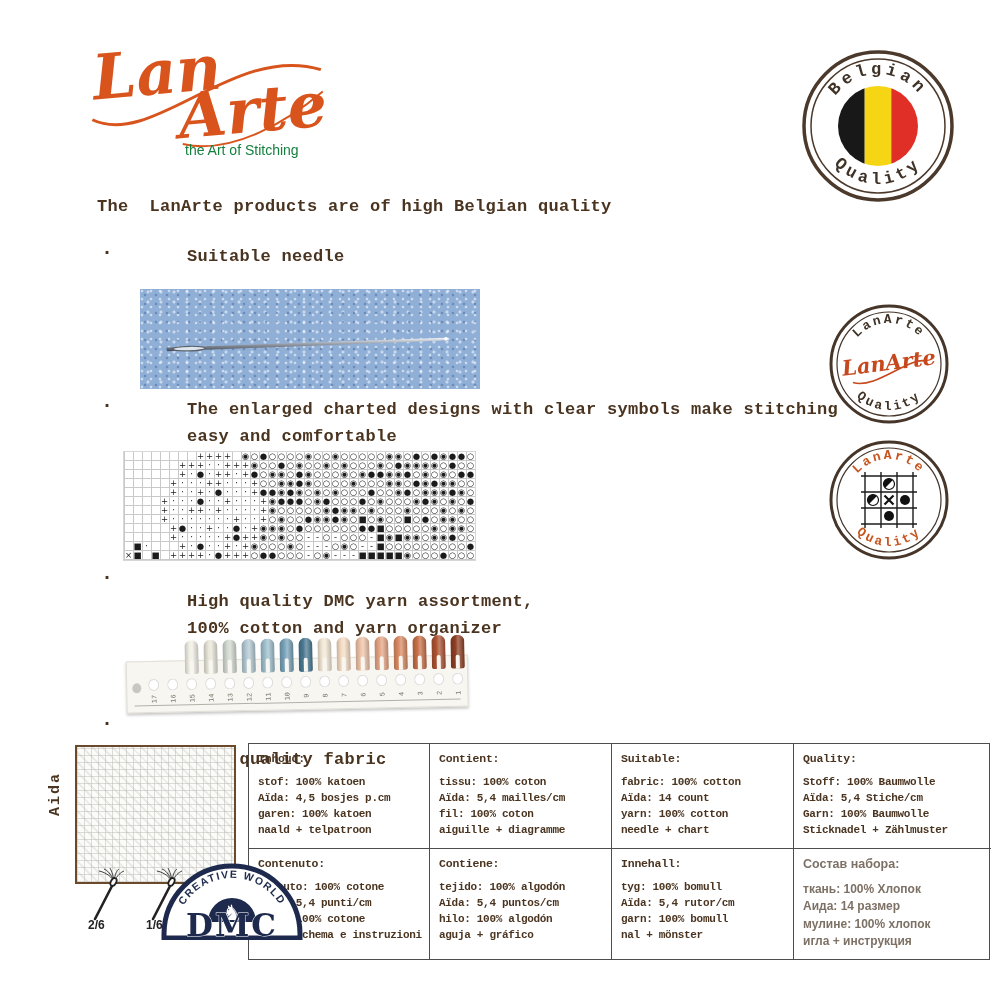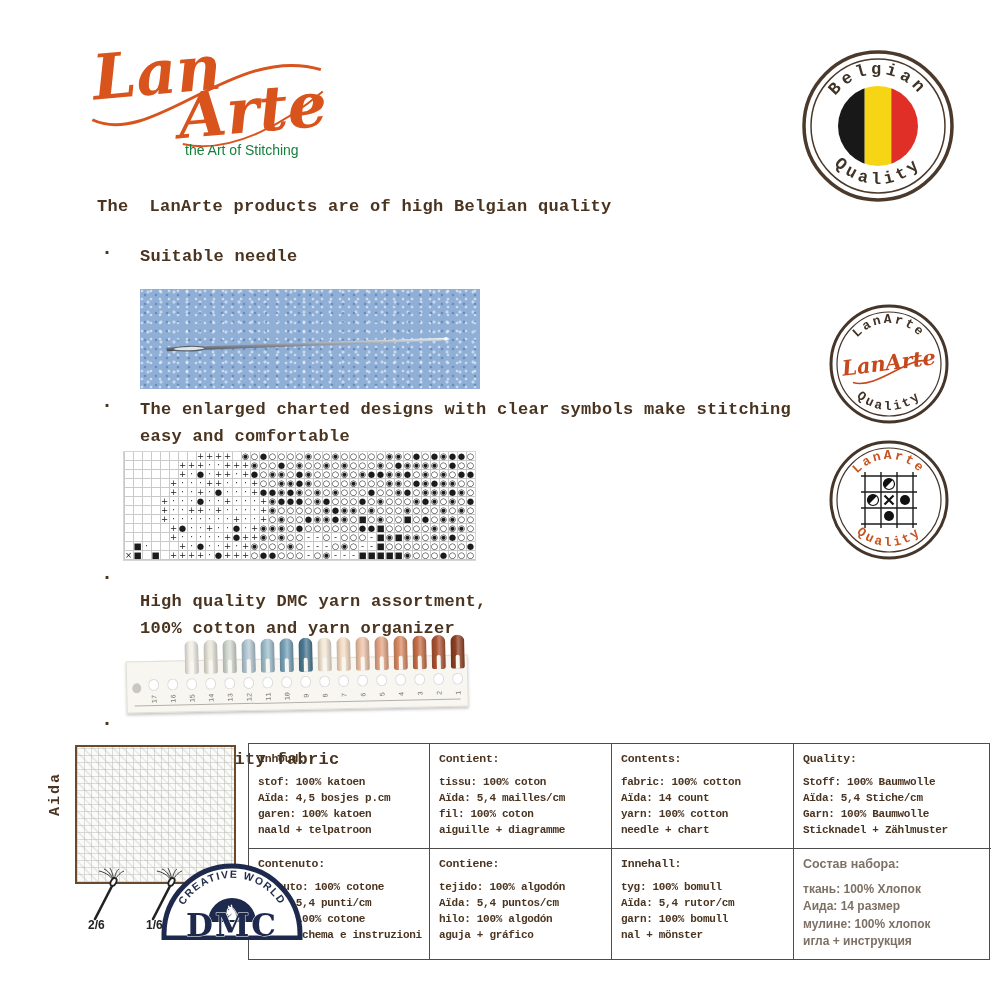--- a/index.html
+++ b/index.html
@@ -3,21 +3,21 @@
 <meta charset="utf-8">
 <style>
   html,body{margin:0;padding:0;background:#fff;}
   .page{position:relative;width:1000px;height:1000px;background:#fff;overflow:hidden;
         font-family:"Liberation Mono",monospace;color:#4a3420;}
   .abs{position:absolute;}
 
   
   .heading{left:97px;top:197px;font-size:17px;font-weight:700;letter-spacing:.3px;white-space:pre;}
   .bullet-dot{font-size:20px;font-weight:700;color:#4a3420;}
-  .bullet-text{font-size:17px;font-weight:700;letter-spacing:.3px;line-height:27px;white-space:pre;}
+  .bullet-text{font-size:17px;font-weight:700;letter-spacing:.3px;line-height:27px;white-space:pre;margin-left:47px;}
 
   
   .needle-photo{left:140px;top:289px;width:340px;height:100px;
     background-color:#8fafd6;
     background-image:
       radial-gradient(circle at 2px 2px, rgba(255,255,255,.55) 0 1px, transparent 1.7px),
       radial-gradient(circle at 5px 6px, rgba(80,110,162,.55) 0 1px, transparent 1.7px),
       radial-gradient(circle at 8px 3px, rgba(206,221,241,.9) 0 1.2px, transparent 1.9px);
     background-size:9px 8px,11px 9px,13px 10px;}
 
@@ -764,21 +764,21 @@
         <div class="cell-line">naald + telpatroon</div>
       </div>
       <div class="cell">
         <div class="cell-heading">Contient:</div>
         <div class="cell-line">tissu: 100% coton</div>
         <div class="cell-line">Aïda: 5,4 mailles/cm</div>
         <div class="cell-line">fil: 100% coton</div>
         <div class="cell-line">aiguille + diagramme</div>
       </div>
       <div class="cell">
-        <div class="cell-heading">Contents:</div>
+        <div class="cell-heading">Suitable:</div>
         <div class="cell-line">fabric: 100% cotton</div>
         <div class="cell-line">Aïda: 14 count</div>
         <div class="cell-line">yarn: 100% cotton</div>
         <div class="cell-line">needle + chart</div>
       </div>
       <div class="cell">
         <div class="cell-heading">Quality:</div>
         <div class="cell-line">Stoff: 100% Baumwolle</div>
         <div class="cell-line">Aïda: 5,4 Stiche/cm</div>
         <div class="cell-line">Garn: 100% Baumwolle</div>

